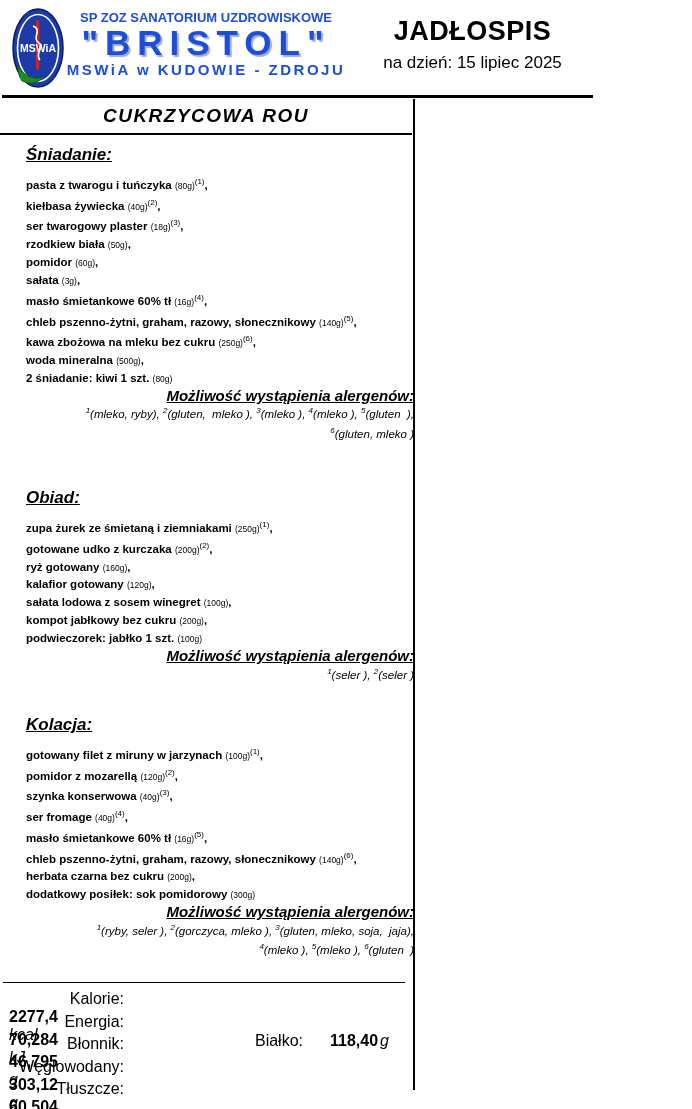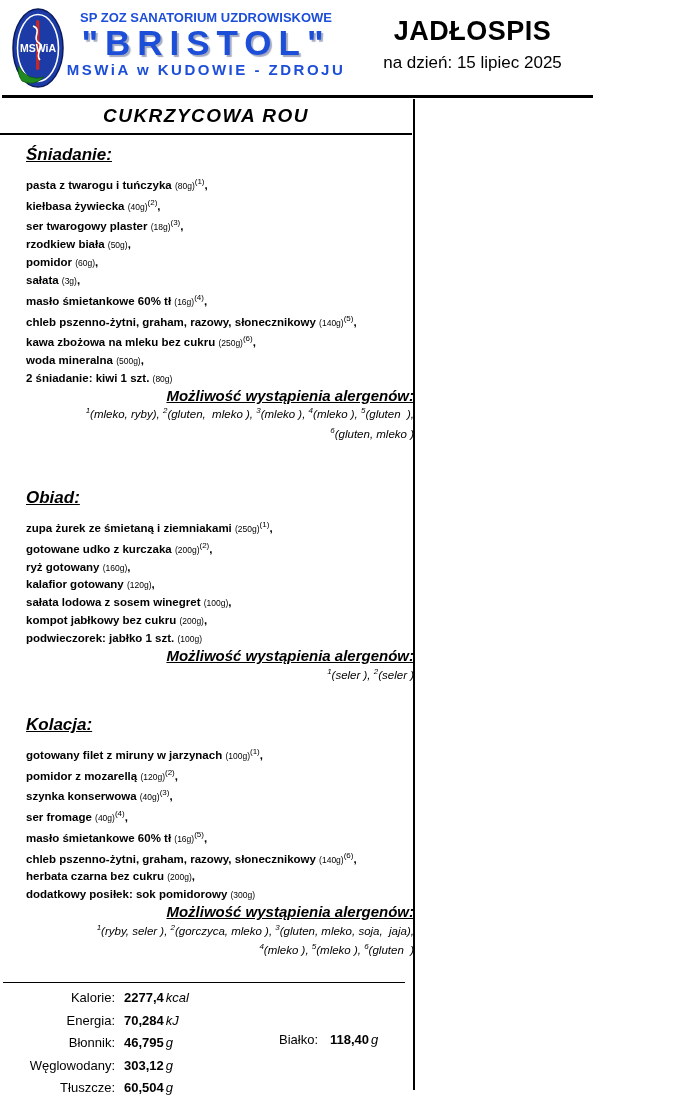--- a/index.html
+++ b/index.html
@@ -39,26 +39,26 @@
   .allergens-heading { font-size:15px; font-style:italic; font-weight:bold;
                        text-decoration:underline; line-height:15.5px; }
   .allergen-line { font-size:11.5px; font-style:italic; line-height:15.5px; white-space:pre-wrap; }
   .al-sup { font-size:8px; }
   .section:nth-child(1) { margin-bottom:46px; }
   .section:nth-child(2) { margin-bottom:32px; }
 
   
   .nutr-rule { position:absolute; left:3px; top:982px; width:402px; height:1px; background:#000; }
   .nutrition { position:absolute; left:0; top:990px; width:412px; }
-  .nutr-row { position:relative; display:flex; align-items:baseline; height:22.5px; font-size:13px; }
+  .nutr-row { position:relative; display:flex; align-items:baseline; height:22.5px; font-size:16px;flex-direction:column; }
   .nutr-label { width:115px; text-align:right; }
   .nutr-value { margin-left:9px; font-weight:bold; }
   .nutr-unit { margin-left:2px;font-style:italic; }
   .nutr-extra { position:absolute; left:240px; top:0; display:flex; align-items:baseline; }
-  .nutr-extra .nutr-label2 { width:78px; text-align:right; }
+  .nutr-extra .nutr-label2 { width:78px; text-align:center; }
   .nutr-extra .nutr-value { margin-left:12px;margin-top:19px; }
 </style>
 </head>
 <body>
 
 <div class="page">
 
   <div class="logo">
     <svg width="52" height="80" viewBox="0 0 52 80">
       <ellipse cx="26" cy="40" rx="25" ry="39" fill="#1c3ba6" stroke="#0a1a5c" stroke-width="1.5"></ellipse>

